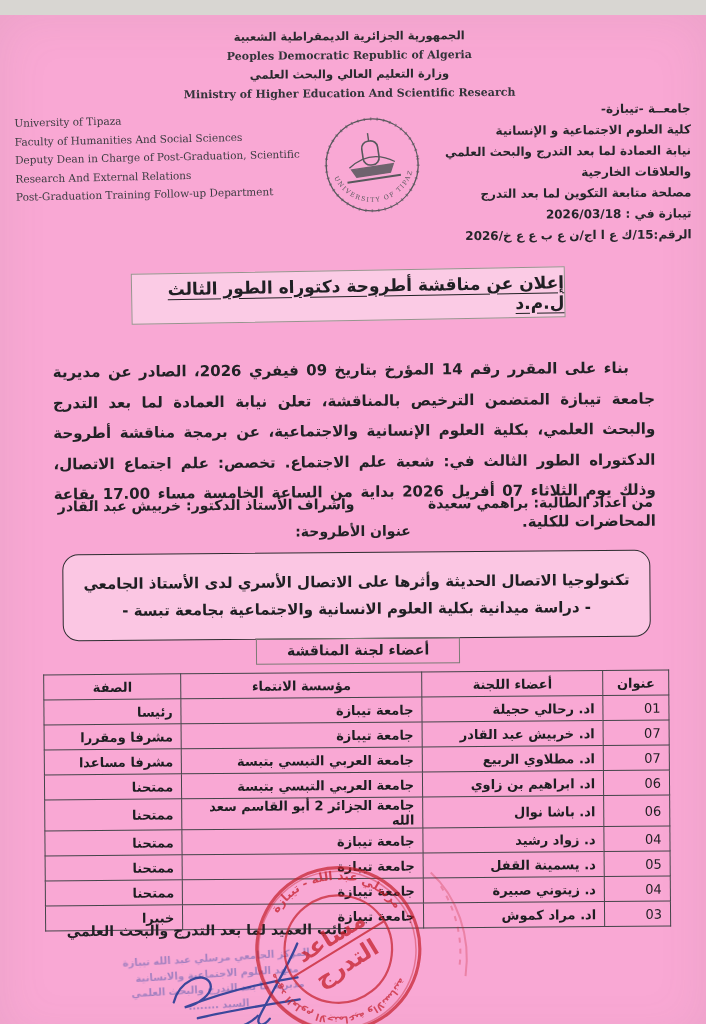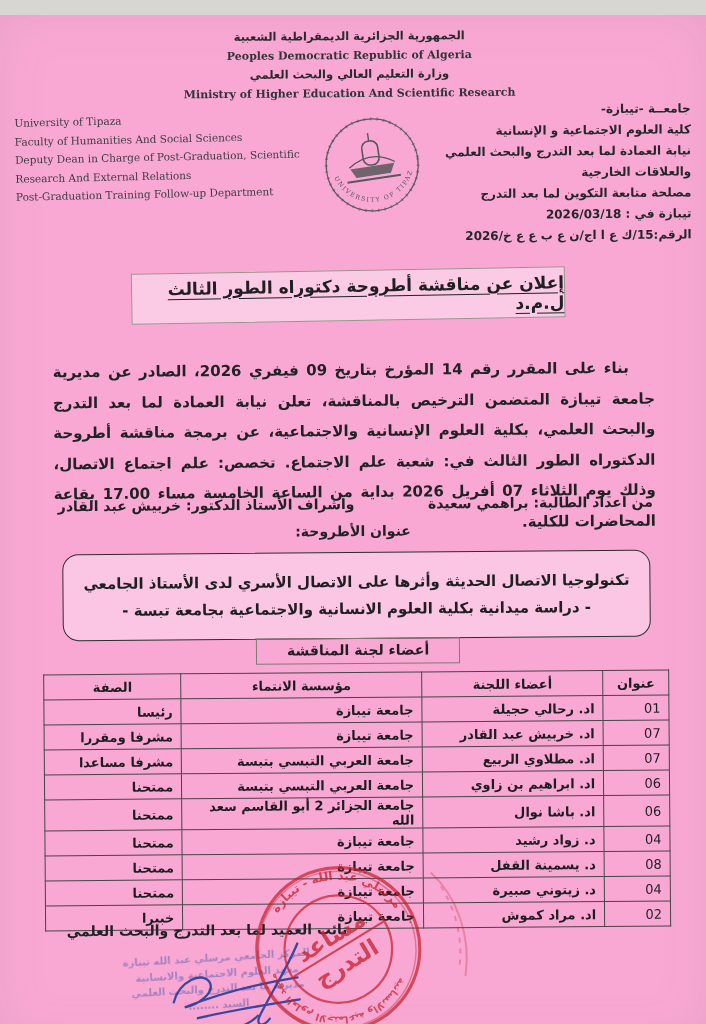--- a/index.html
+++ b/index.html
@@ -175,33 +175,33 @@
           <td class="c-inst">جامعة الجزائر 2 أبو القاسم سعد الله</td>
           <td class="c-role">ممتحنا</td>
         </tr>
         <tr>
           <td class="c-num">04</td>
           <td class="c-member">د. زواد رشيد</td>
           <td class="c-inst">جامعة تيبازة</td>
           <td class="c-role">ممتحنا</td>
         </tr>
         <tr>
-          <td class="c-num">08</td>
+          <td class="c-num">05</td>
           <td class="c-member">د. يسمينة القفل</td>
           <td class="c-inst">جامعة تيبازة</td>
           <td class="c-role">ممتحنا</td>
         </tr>
         <tr>
           <td class="c-num">04</td>
           <td class="c-member">د. زيتوني صبيرة</td>
           <td class="c-inst">جامعة تيبازة</td>
           <td class="c-role">ممتحنا</td>
         </tr>
         <tr>
-          <td class="c-num">02</td>
+          <td class="c-num">03</td>
           <td class="c-member">اد. مراد كموش</td>
           <td class="c-inst">جامعة تيبازة</td>
           <td class="c-role">خبيرا</td>
         </tr>
       </tbody>
     </table>
 
     <div class="sig-title">نائب العميد لما بعد التدرج والبحث العلمي</div>
 
     <div class="blue-stamp">

